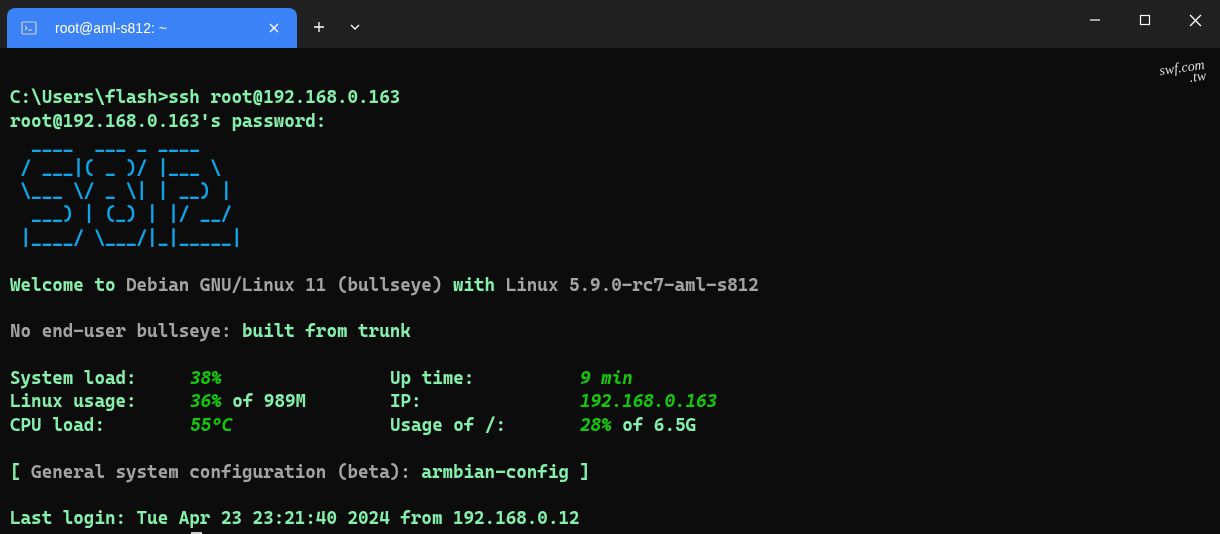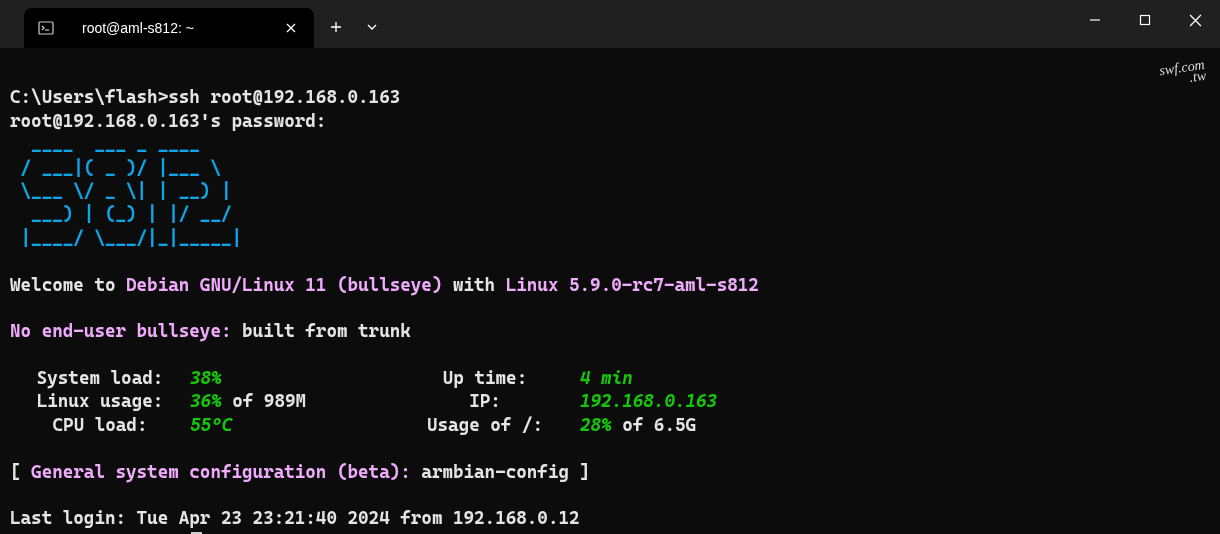--- a/index.html
+++ b/index.html
@@ -15,28 +15,28 @@
     .titlebar {
       display: flex;
       align-items: center;
       height: 48px;
       background: #202020;
       position: relative;
     }
     .tab {
       display: flex;
       align-items: center;
-      gap: 28px;
-      background: #000000;
+      gap: 18px;
+      background: #3b82f6;
       height: 40px;
       padding: 0 14px 0 14px;
       border-top-left-radius: 8px;
       border-top-right-radius: 8px;
       margin-top: 8px;
-      margin-left: 24px;
+      margin-left: 7px;
       width: 290px;
       position: relative;
     }
     .tab-title {
       color: #ffffff;
       font-size: 14px;
       font-family: 'Segoe UI', sans-serif;
       flex: 1;
       white-space: nowrap;
       overflow: hidden;
@@ -99,22 +99,22 @@
     }
     .terminal {
       padding: 14px 10px;
       color: #cccccc;
       line-height: 1.3;
       white-space: pre;
       font-family: 'Cascadia Mono', 'Consolas', monospace;
       letter-spacing: 0;
     }
     .blue { color: #0ea5e9; }
-    .white { color: #e5e5e5; text-align: center; }
-    .red { color: #f0abfc; }
+    .white { color: #86efac; }
+    .red { color: #a3a3a3; }
     .green { color: #16c60c; font-style: italic; }
     .bold { font-weight: bold; }
     .cursor-block {
       display: inline-block;
       width: 11px;
       height: 20px;
       background: #cccccc;
       vertical-align: text-bottom;
       margin-left: 2px;
     }
@@ -189,21 +189,21 @@
 <span class="blue bold">  ____  ___ _ ____</span>
 <span class="blue bold"> / ___|( _ )/ |___ \</span>
 <span class="blue bold"> \___ \/ _ \| | __) |</span>
 <span class="blue bold">  ___) | (_) | |/ __/</span>
 <span class="blue bold"> |____/ \___/|_|_____|</span>
 
 <span class="white bold">Welcome to </span><span class="red bold">Debian GNU/Linux 11 (bullseye)</span><span class="white bold"> with </span><span class="red bold">Linux 5.9.0-rc7-aml-s812</span>
 
 <span class="red bold">No end-user bullseye:</span><span class="white bold"> built from trunk</span>
 
-<span class="col label-col white bold">System load:</span><span class="col val-col"><span class="green bold">38%</span></span><span class="col label2-col white bold">Up time:</span><span class="green bold">4 min</span>
+<span class="col label-col white bold">System load:</span><span class="col val-col"><span class="green bold">38%</span></span><span class="col label2-col white bold">Up time:</span><span class="green bold">9 min</span>
 <span class="col label-col white bold">Linux usage:</span><span class="col val-col"><span class="green bold">36%</span><span class="white bold"> of 989M</span></span><span class="col label2-col white bold">IP:</span><span class="green bold">192.168.0.163</span>
 <span class="col label-col white bold">CPU load:</span><span class="col val-col"><span class="green bold">55°C</span></span><span class="col label2-col white bold">Usage of /:</span><span class="green bold">28%</span><span class="white bold"> of 6.5G</span>
 
 <span class="white bold">[ </span><span class="red bold">General system configuration (beta)</span><span class="red bold">: </span><span class="white bold">armbian-config</span><span class="white bold"> ]</span>
 
 <span class="white bold">Last login: Tue Apr 23 23:21:40 2024 from 192.168.0.12</span>
 <span class="green bold">root@aml-s812</span><span class="white bold">:</span><span class="blue bold">~</span><span class="white bold"># </span><span class="cursor-block"></span>
 </div>
 
 <div class="watermark">

